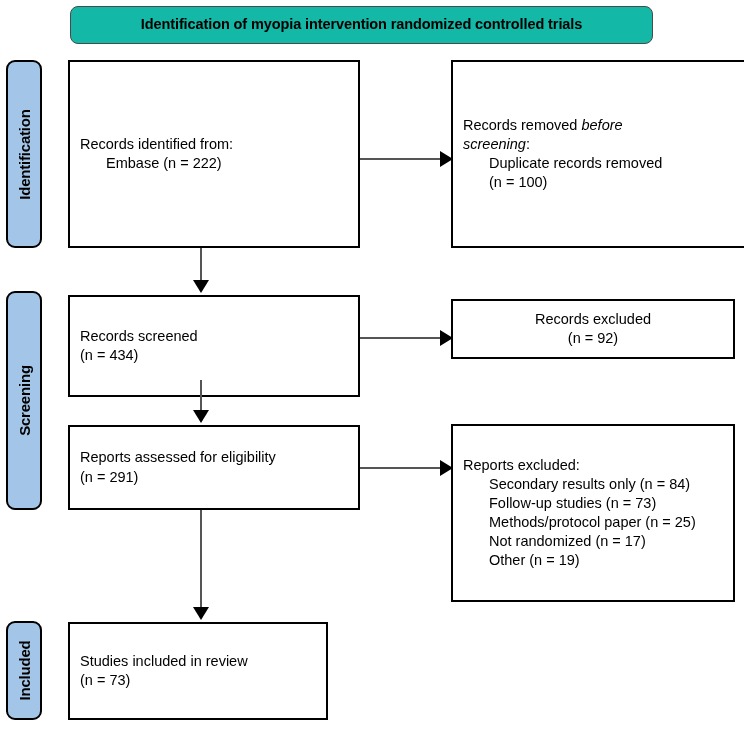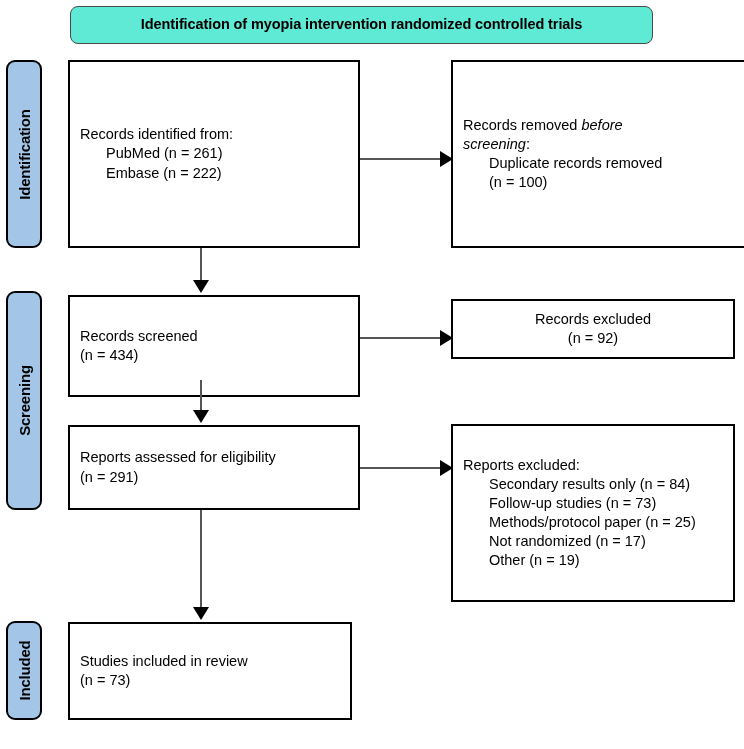--- a/index.html
+++ b/index.html
@@ -18,21 +18,21 @@
     overflow: hidden;
   }
 
   
   .banner {
     position: absolute;
     left: 70px;
     top: 6px;
     width: 583px;
     height: 38px;
-    background: #5eead4;
+    background: #14b8a6;
     border: 1.5px solid #4a4a4a;
     border-radius: 8px;
     display: flex;
     align-items: center;
     justify-content: center;
     box-sizing: border-box;
   }
   .banner-text {
     font-size: 14.5px;
     font-weight: bold;
@@ -141,21 +141,20 @@
     <span class="stage-label">Screening</span>
   </div>
 
   <div class="stage" style="top:621px; height:99px;">
     <span class="stage-label">Included</span>
   </div>
 
   <div class="box" style="left:68px; top:60px; width:292px; height:188px;">
     <div class="box-inner">
       <div class="box-line">Records identified from:</div>
-      <div class="box-line indent">PubMed (n = 261)</div>
       <div class="box-line indent">Embase (n = 222)</div>
     </div>
   </div>
 
   <div class="box" style="left:451px; top:60px; width:333px; height:188px;">
     <div class="box-inner">
       <div class="box-line"><span>Records removed </span><span class="ital">before</span></div>
       <div class="box-line"><span class="ital">screening</span><span>:</span></div>
       <div class="box-line indent">Duplicate records removed</div>
       <div class="box-line indent">(n = 100)</div>
@@ -187,21 +186,21 @@
     <div class="box-inner">
       <div class="box-line">Reports excluded:</div>
       <div class="box-line wrapped hang">Secondary results only (n = 84)</div>
       <div class="box-line wrapped hang">Follow-up studies (n = 73)</div>
       <div class="box-line wrapped hang">Methods/protocol paper (n = 25)</div>
       <div class="box-line wrapped hang">Not randomized (n = 17)</div>
       <div class="box-line wrapped hang">Other (n = 19)</div>
     </div>
   </div>
 
-  <div class="box" style="left:68px; top:622px; width:284px; height:98px;">
+  <div class="box" style="left:68px; top:622px; width:260px; height:98px;">
     <div class="box-inner">
       <div class="box-line">Studies included in review</div>
       <div class="box-line">(n = 73)</div>
     </div>
   </div>
 
   <div class="hline" style="left:360px; top:158px; width:83px;"></div>
   <div class="arrow-right" style="left:440px; top:151px;"></div>
 
   <div class="vline" style="left:200px; top:248px; height:34px;"></div>

